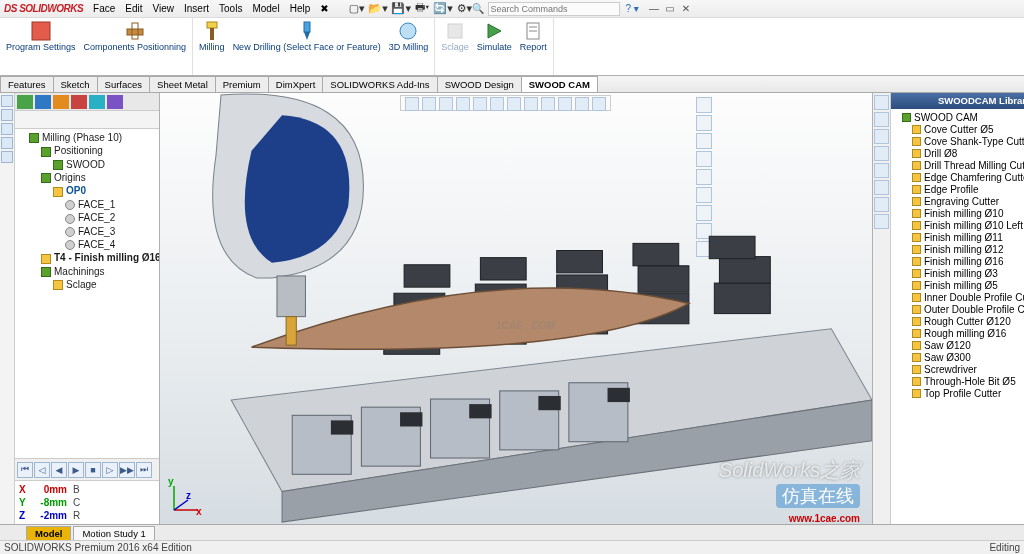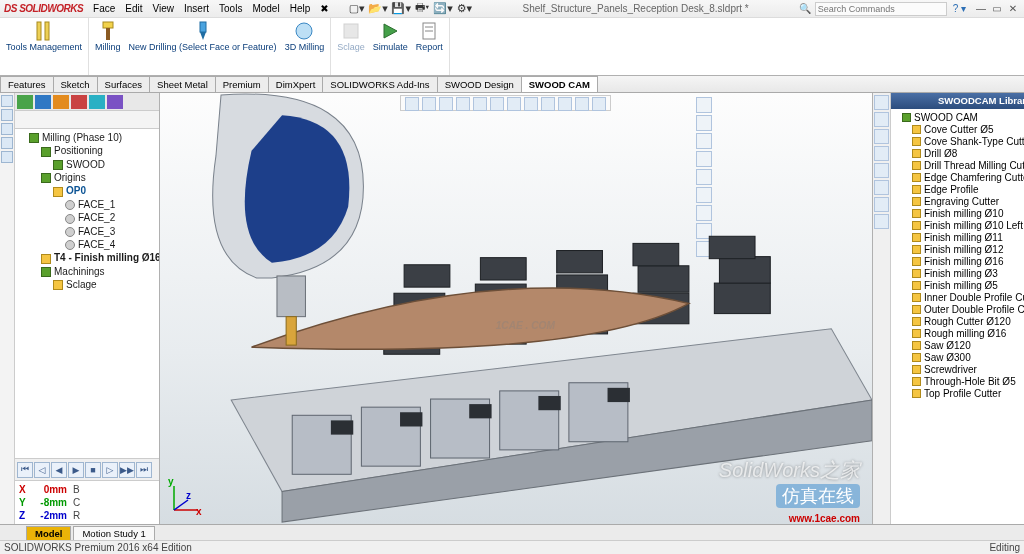--- a/index.html
+++ b/index.html
@@ -108,41 +108,47 @@
     <span>✖</span>
   </div>
   <div class="toolbar-q">
     <span>▢▾</span>
     <span>📂▾</span>
     <span>💾▾</span>
     <span>🖶▾</span>
     <span>🔄▾</span>
     <span>⚙▾</span>
   </div>
-  <span class="docname">Shelf_Structure_Panels_Reception Desk_8.sldprt *</span>
   <span style="color:#888;margin-right:3px;">🔍</span>
   <input class="search" placeholder="Search Commands" style="">
   <span style="margin-left:6px;color:#2d6fb5;">? ▾</span>
   <div class="winctl">
     <span>—</span>
     <span>▭</span>
     <span>✕</span>
   </div>
 </div>
 
 <div class="ribbon">
   <div class="rgroup">
       <div class="icon-row">
     <div class="ic">
           <svg>
-            <rect x="4" y="2" width="4" height="18" fill="#edd056" stroke="#a88a1e"></rect>
-            <rect x="12" y="2" width="4" height="18" fill="#edd056" stroke="#a88a1e"></rect>
-          </svg>
-          <div class="lbl">Tools
-Management</div>
+            <rect x="2" y="2" width="18" height="18" fill="#e25b4b" stroke="#a03528"></rect>
+          </svg>
+          <div class="lbl">Program
+Settings</div>
+        </div>
+    <div class="ic">
+          <svg>
+            <rect x="3" y="9" width="16" height="6" fill="#c58a3e" stroke="#8a5a22"></rect>
+            <rect x="8" y="3" width="6" height="16" fill="none" stroke="#8a5a22"></rect>
+          </svg>
+          <div class="lbl">Components
+Positionning</div>
         </div>
   </div>
     </div>
   <div class="rgroup">
       <div class="icon-row">
     <div class="ic">
           <svg>
             <rect x="6" y="2" width="10" height="6" fill="#f2d24b" stroke="#a88a1e"></rect>
             <rect x="9" y="8" width="4" height="12" fill="#8a5a22"></rect>
           </svg>

